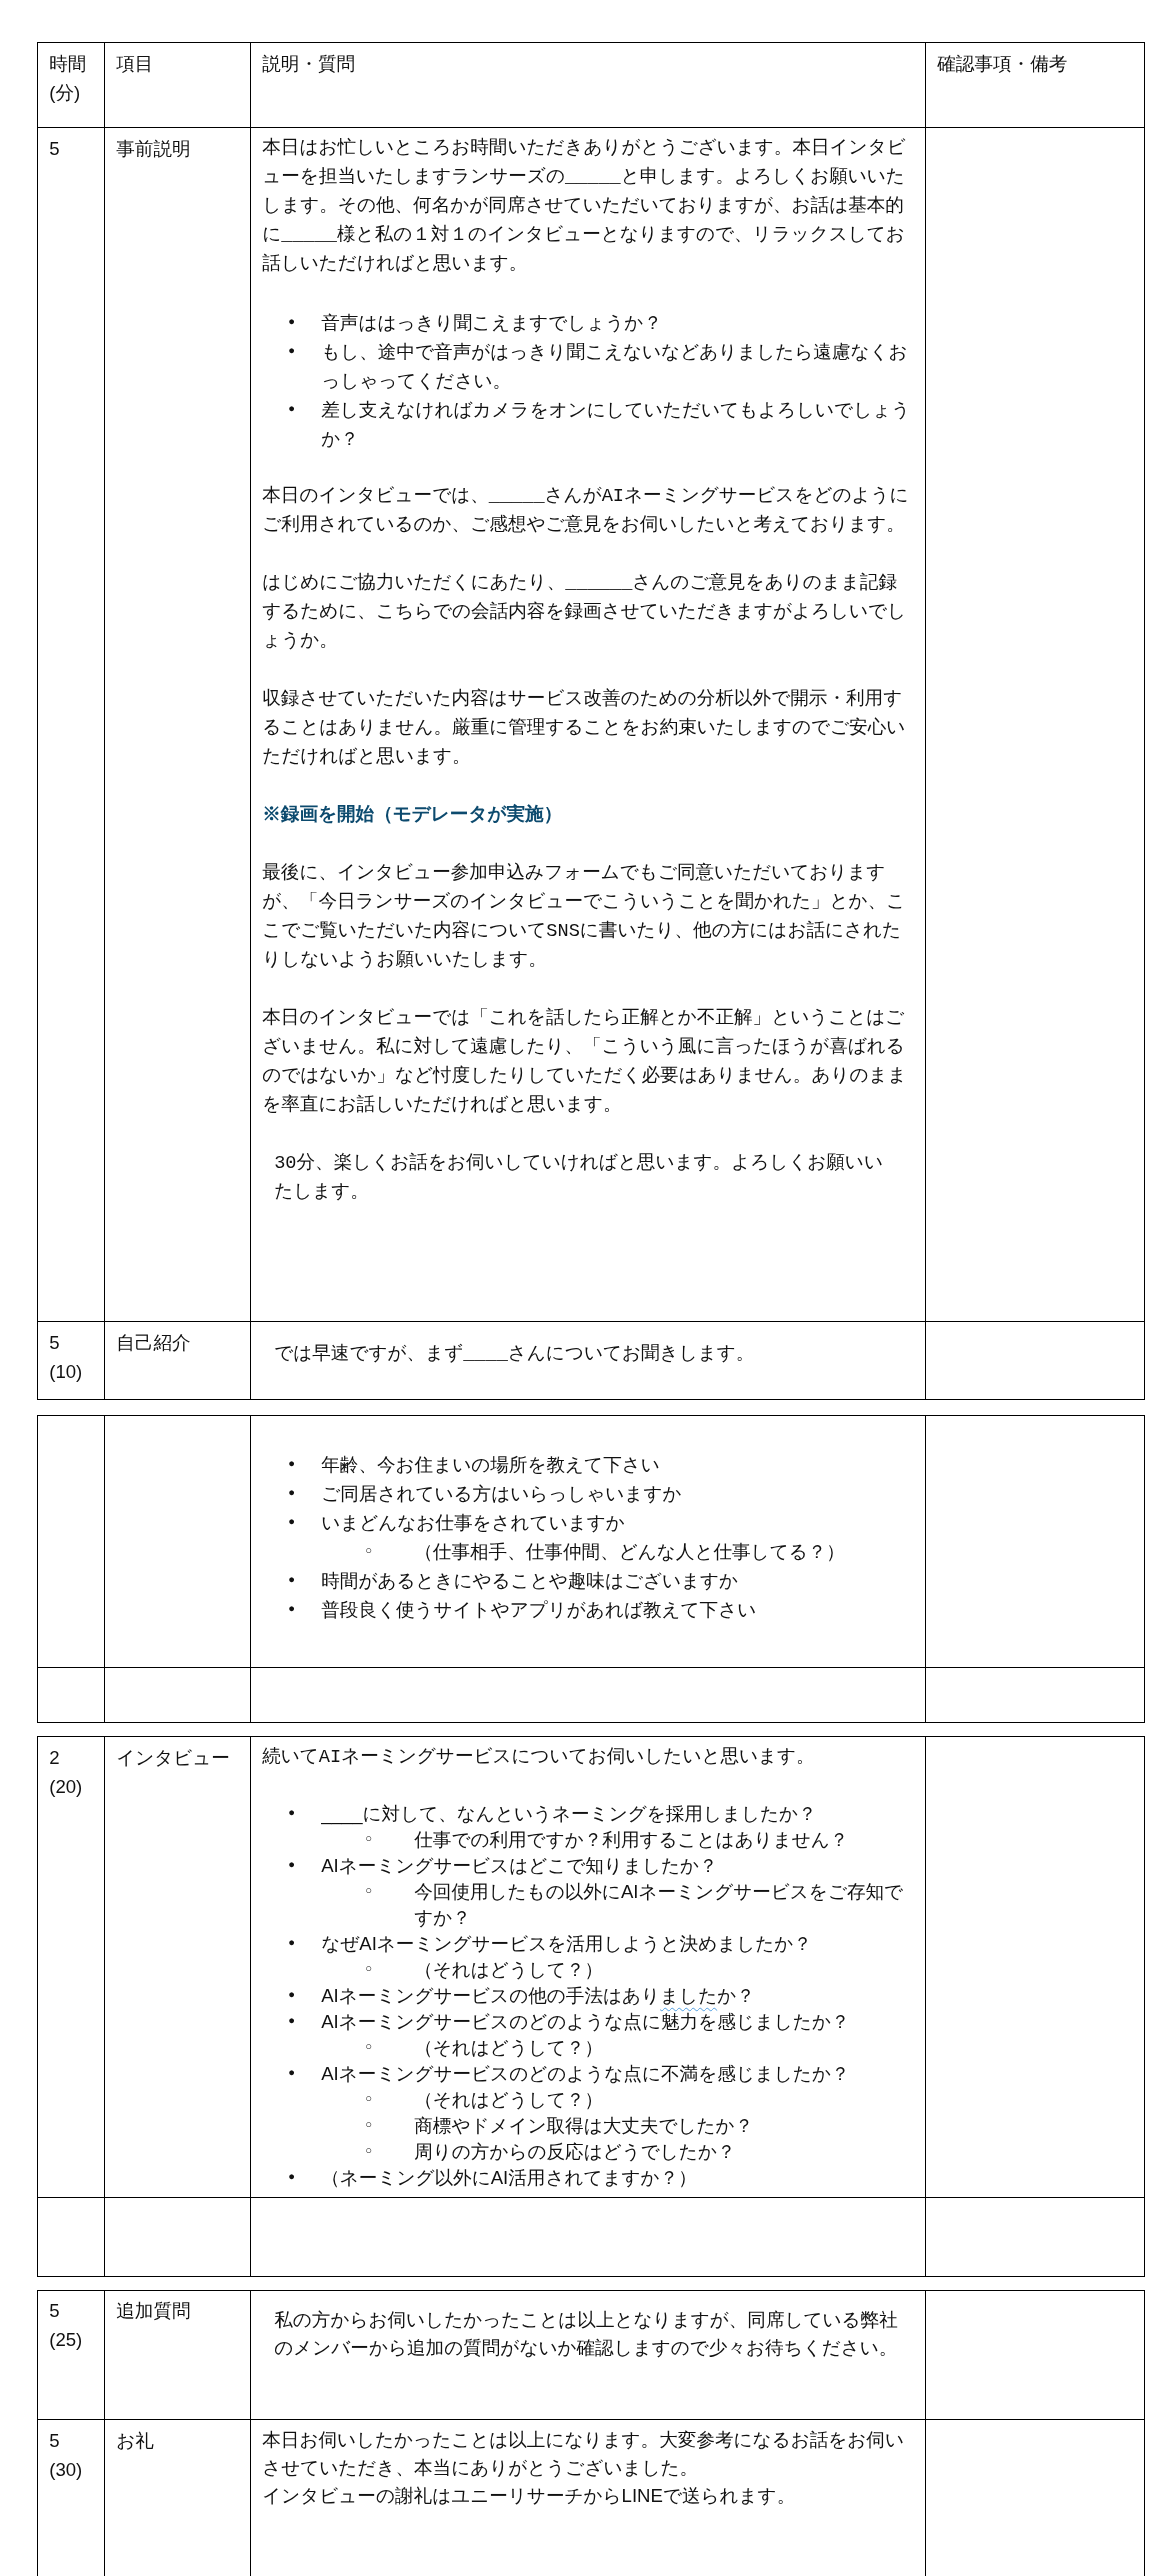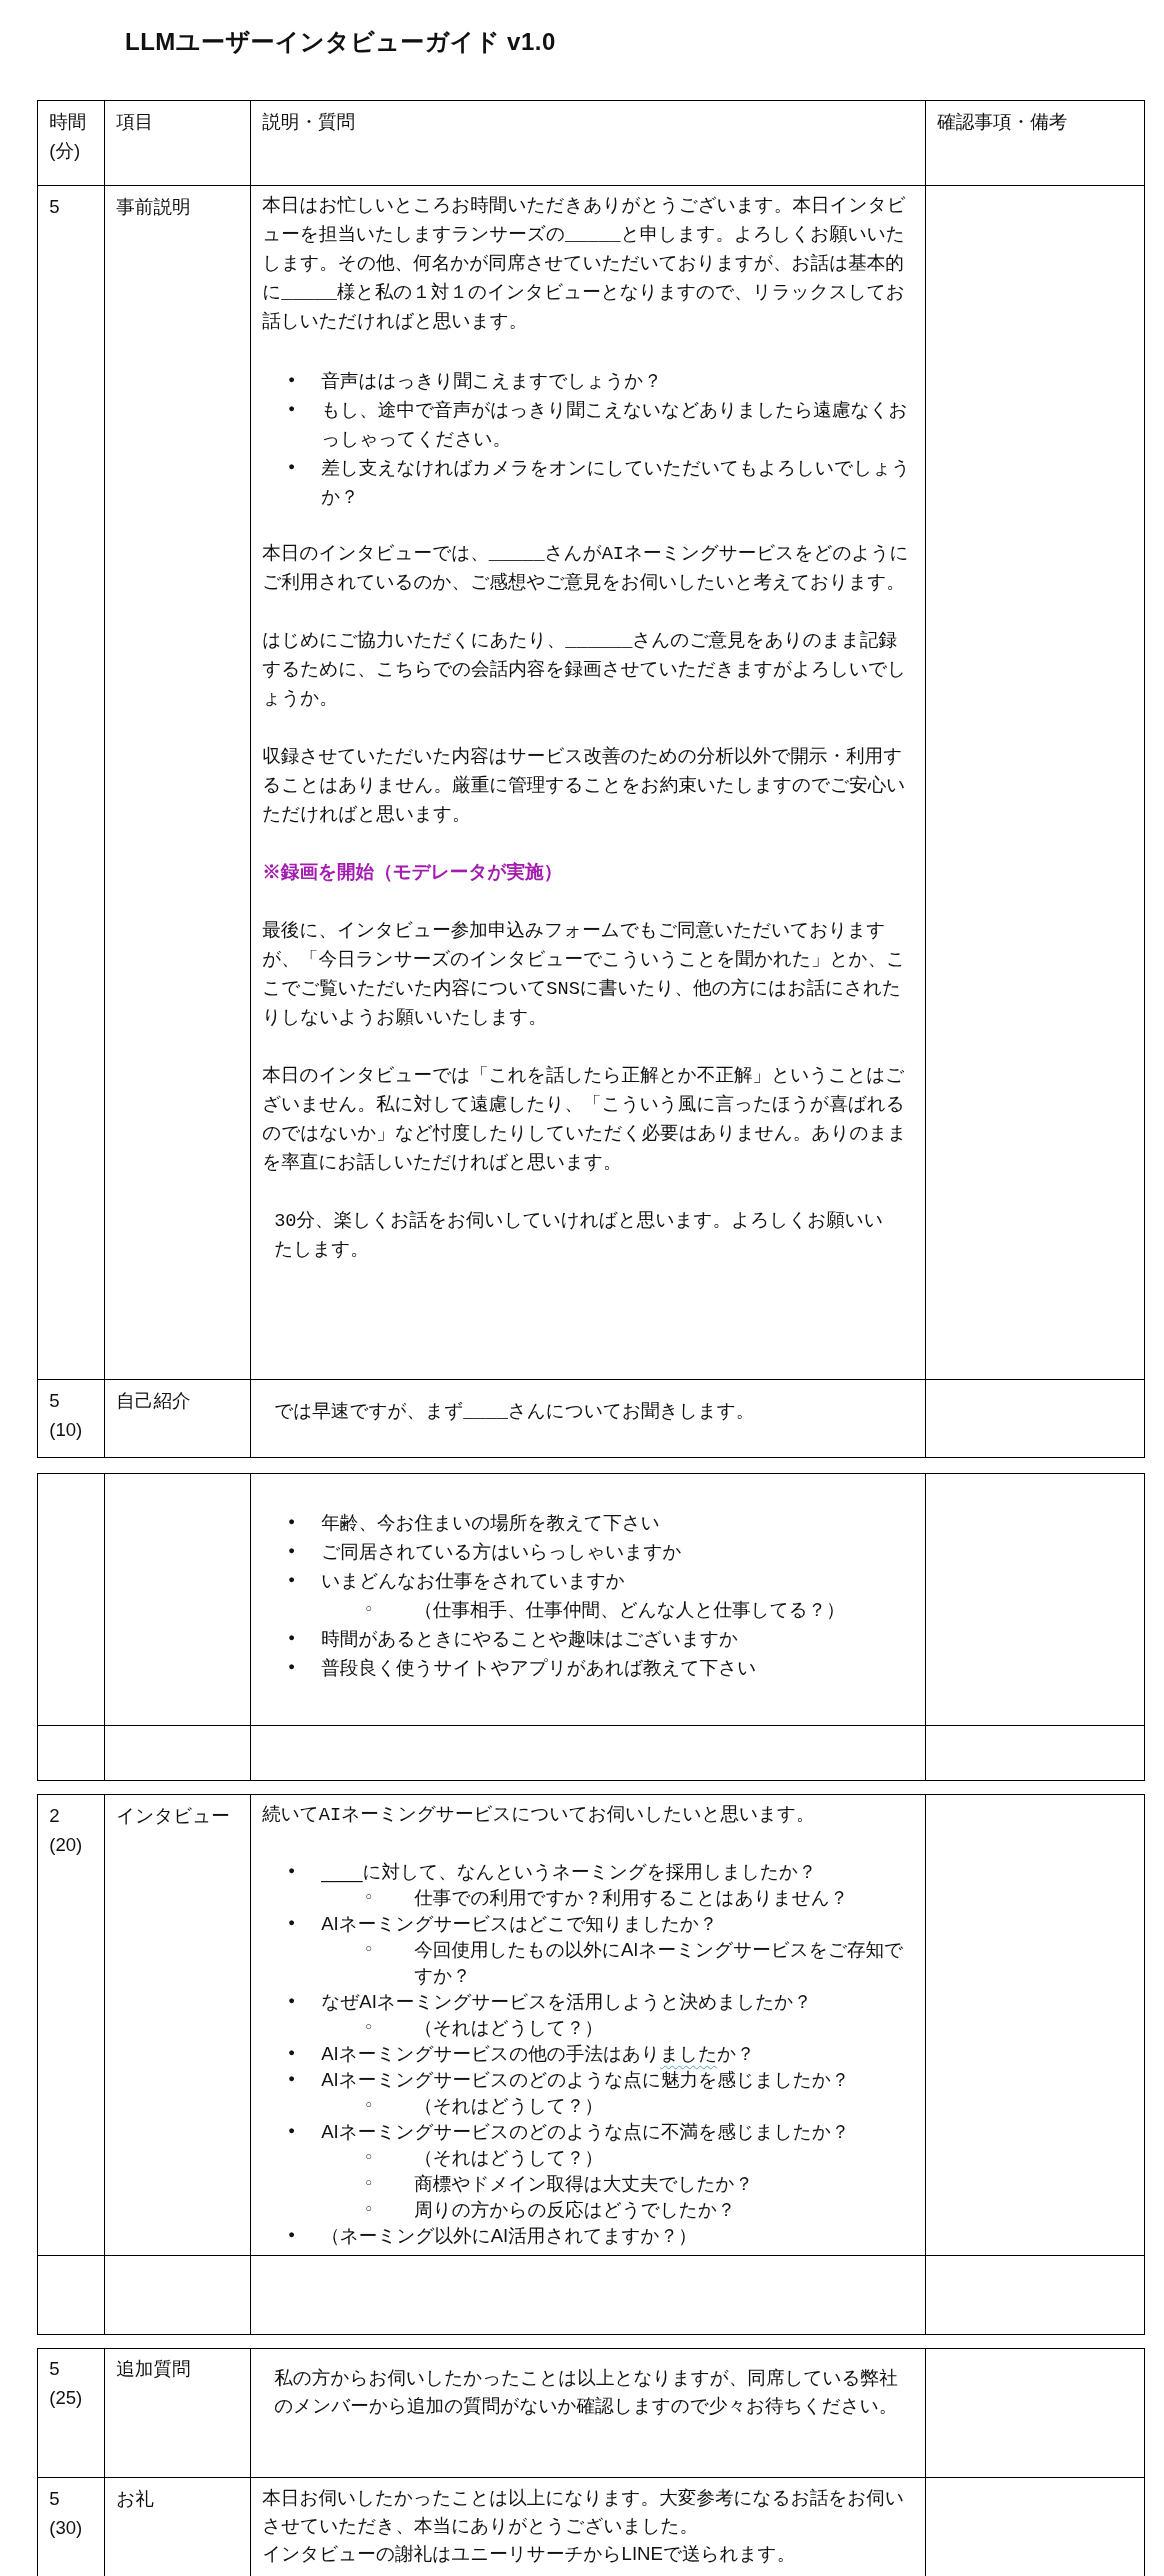--- a/index.html
+++ b/index.html
@@ -78,40 +78,39 @@
     left: 26px;
     top: -0.9px;
     font-size: 11.2px;
   }
   ul.blist li.l2 { padding-left: 152px; }
   ul.blist li.l2 .mk { left: 103px; font-size: 11.2px; }
   ul.blist.compact li { line-height: 26px; }
   ul.blist.compact li .mk { top: -1.9px; }
   .pad-top-list { padding-top: 34px; }
   .red-note {
-    color: #a21caf;
+    color: #0c4a6e;
     font-weight: bold;
   }
   .wavy {
     text-decoration-line: underline;
     text-decoration-style: wavy;
     text-decoration-color: #4f9ddf;
     text-decoration-thickness: 0.9px;
     text-underline-offset: 4.7px;
   }
   .time-line { line-height: 29px; }
   .thanks-line { line-height: 28px; }
   .follow-text { line-height: 28px; }
 </style>
 </head>
 <body>
 
 <div class="page">
 
-  <h1 class="doc-title">LLMユーザーインタビューガイド v1.0</h1>
 
   <table class="seg first">
     <colgroup>
       <col class="c-time">
         <col class="c-item">
         <col class="c-desc">
         <col class="c-notes">
     </colgroup>
     <tbody>
         <tr class="h-header">

